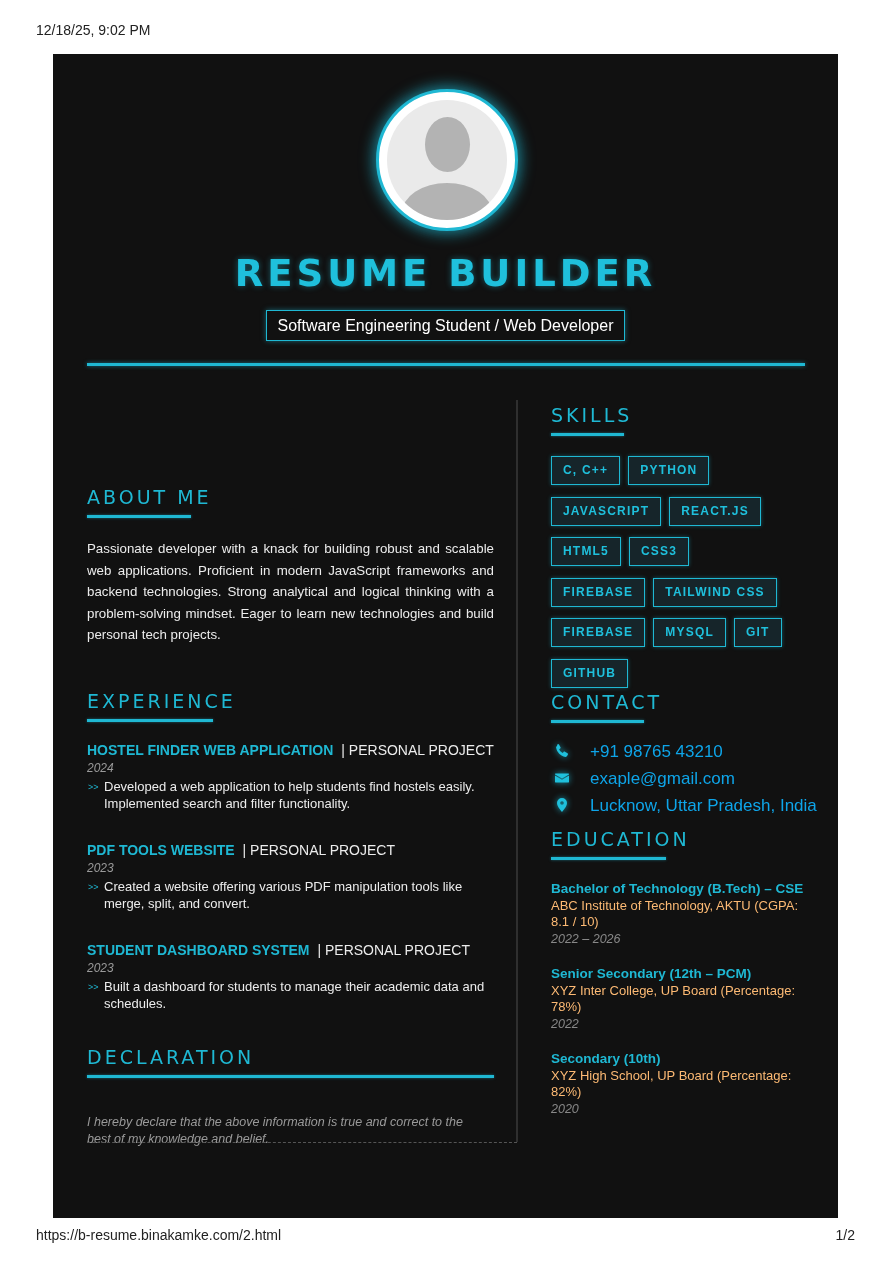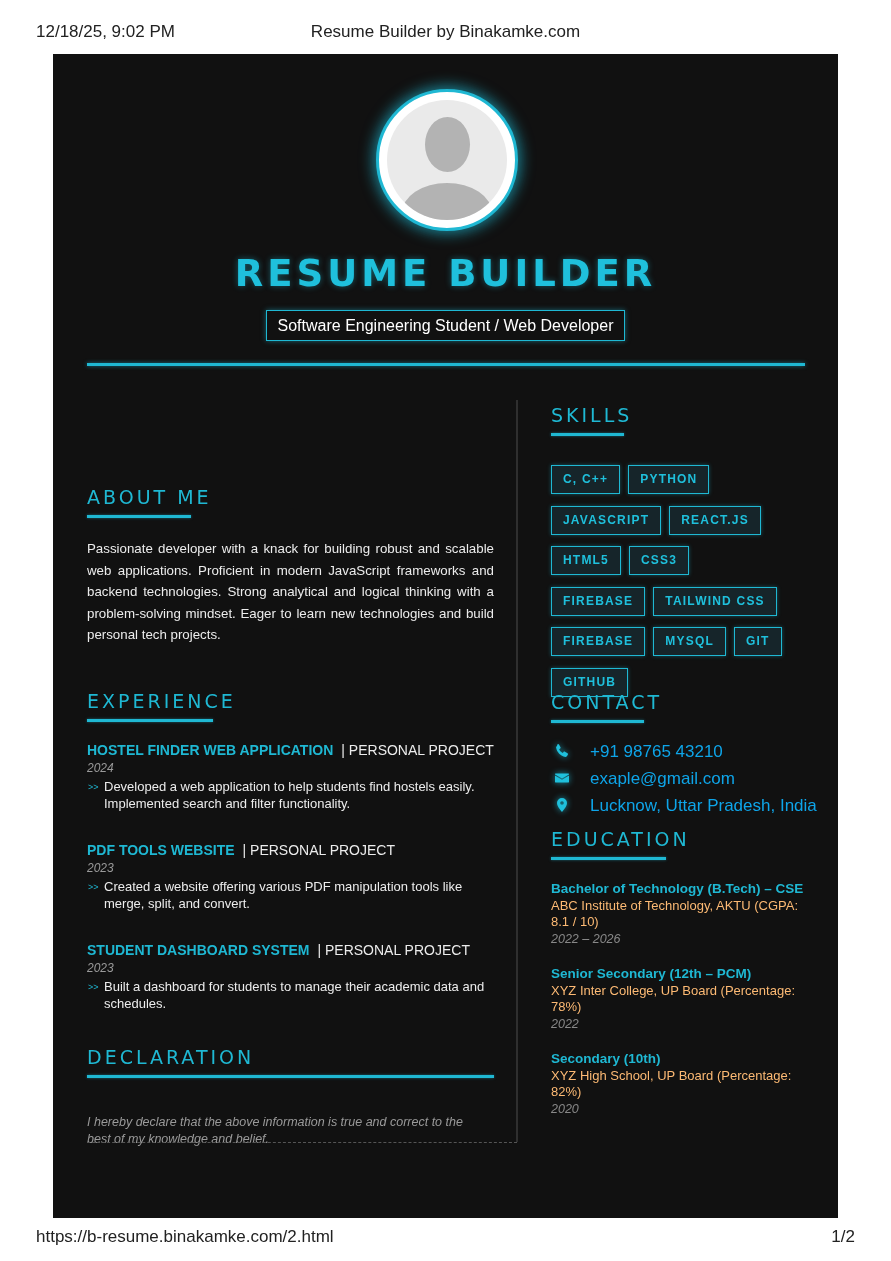--- a/index.html
+++ b/index.html
@@ -1,20 +1,20 @@
 <!DOCTYPE html>
 <html><head>
 <meta charset="utf-8">
 <style>
   * { box-sizing: border-box; margin: 0; padding: 0; }
   html, body { width: 891px; height: 1261px; background: #ffffff; overflow: hidden; }
   body { position: relative; font-family: "Liberation Sans", sans-serif; }
 
   .print-header, .print-footer {
-    position: absolute; left: 0; width: 891px; font-size: 17px; color: #222;
+    position: absolute; left: 0; width: 891px; font-size: 14px; color: #222;
     font-family: "Liberation Sans", sans-serif;
   }
   .print-header { top: 22px; height: 14px; }
   .print-footer { top: 1227px; height: 14px; }
   .ph-left { position: absolute; left: 36px; }
   .ph-center { position: absolute; left: 0; width: 891px; text-align: center; }
   .ph-right { position: absolute; right: 36px; }
 
   .page {
     position: absolute; left: 53px; top: 54px; width: 785px; height: 1164px;
@@ -112,21 +112,20 @@
   .edu-item { margin-bottom: 19px; }
   .edu-degree { font-size: 13.5px; font-weight: bold; color: #1fb8d3; line-height: 16.5px; }
   .edu-school { font-size: 13px; color: #fdba74; line-height: 16.5px; }
   .edu-year { font-size: 12.5px; font-style: italic; color: #888; line-height: 16.5px; }
 </style>
 </head>
 <body>
 
 <div class="print-header">
   <span class="ph-left">12/18/25, 9:02 PM</span>
-  <span class="ph-center">Resume Builder by Binakamke.com</span>
 </div>
 
 <div class="page">
 
   <div class="avatar">
     <div class="avatar-inner">
       <div class="avatar-head"></div>
       <div class="avatar-body"></div>
     </div>
   </div>
@@ -195,21 +194,21 @@
   <div class="col-divider"></div>
   <div class="col-bottom-dash"></div>
 
   <div class="col-right">
 
     <div class="skills-block" style="top:4px;text-decoration:underline;">
       <div class="sec-title">SKILLS</div>
       <div class="sec-underline" style="width:73px;"></div>
     </div>
 
-    <div class="tags" style="top:56px;margin-top:9px;">
+    <div class="tags" style="top:56px;">
       <div class="tag-row">
         <span class="tag">C, C++</span><span class="tag">PYTHON</span>
       </div>
       <div class="tag-row">
         <span class="tag">JAVASCRIPT</span><span class="tag">REACT.JS</span>
       </div>
       <div class="tag-row">
         <span class="tag">HTML5</span><span class="tag">CSS3</span>
       </div>
       <div class="tag-row">

